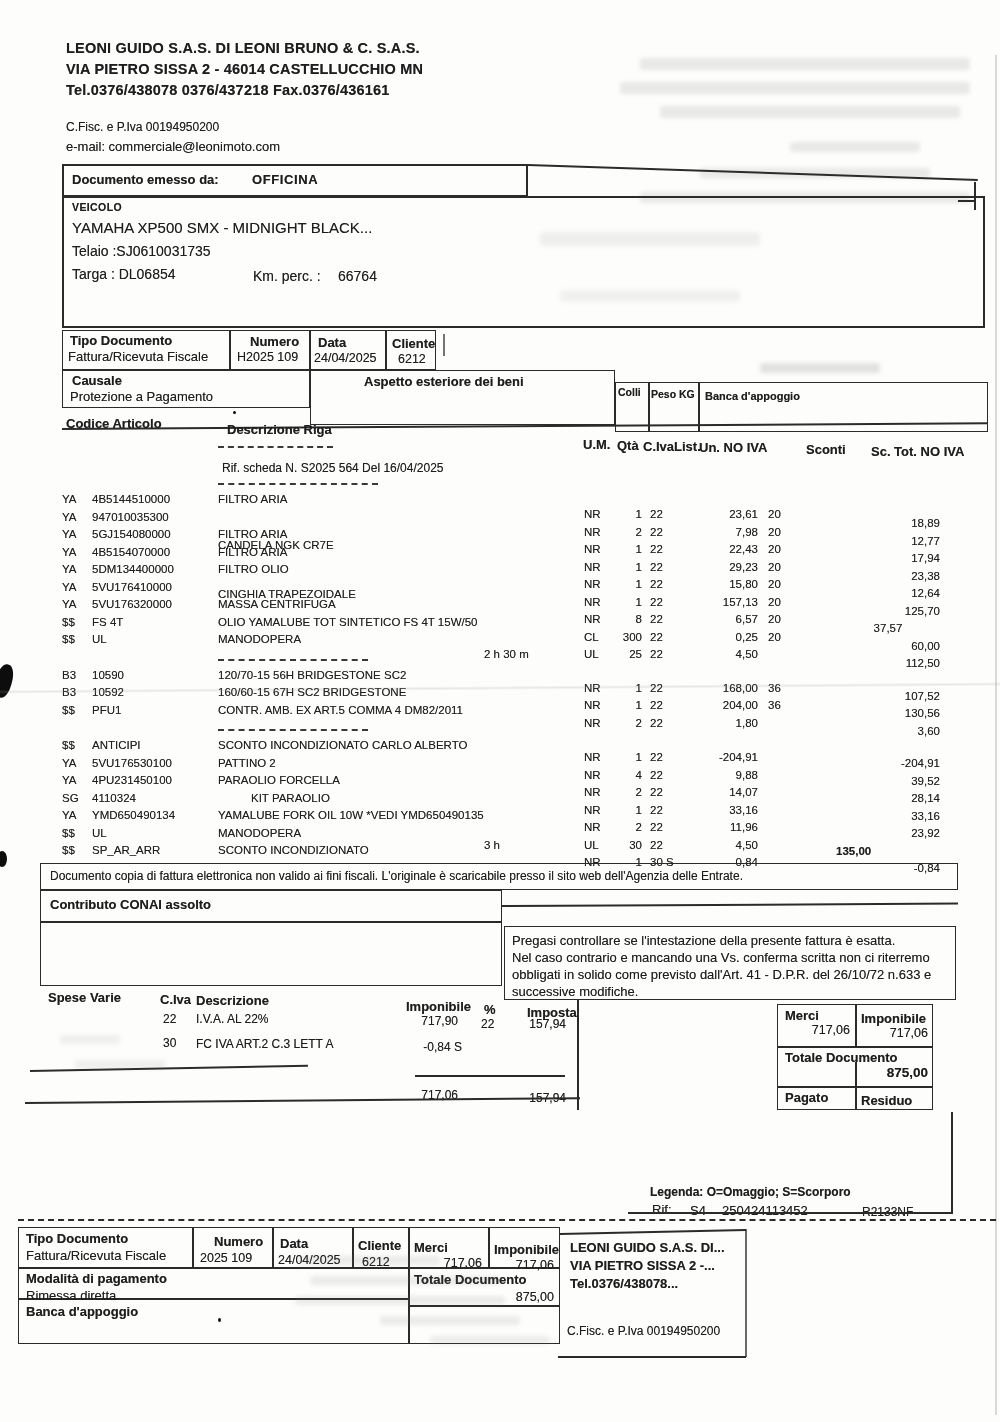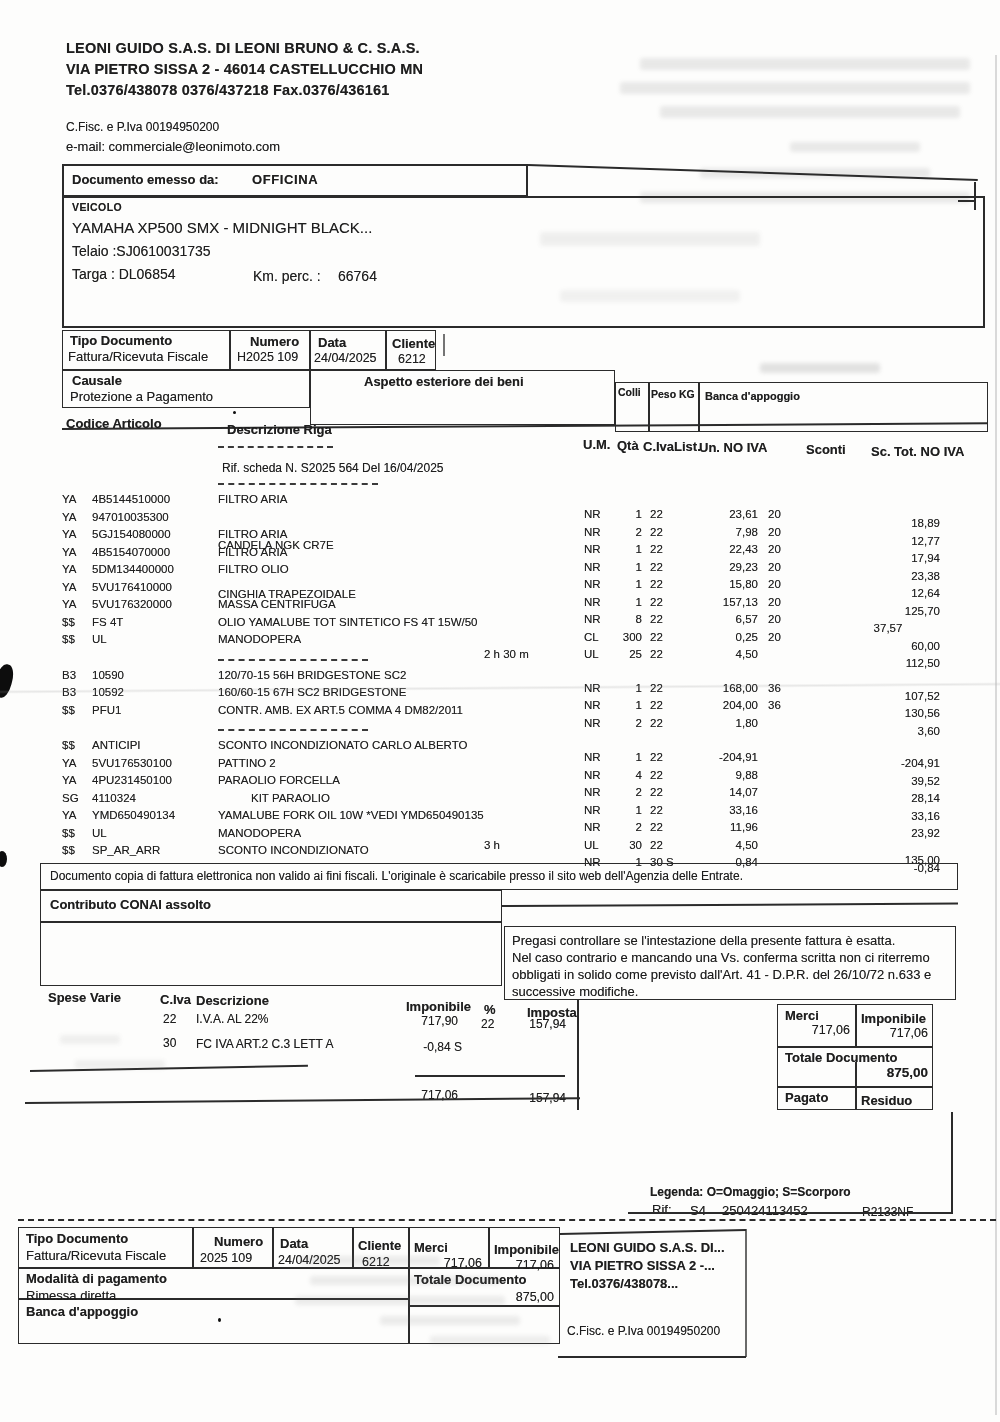--- a/index.html
+++ b/index.html
@@ -292,21 +292,21 @@
       </div>
       <div class="item-row" style="top: 826.5px;">
         <span style="left: 62px; top: 0px;">$$</span>
         <span style="left: 92px; top: 0px;">UL</span>
         <span style="left: 218px; top: 0px;">MANODOPERA</span>
         <span style="left: 484px; top: 12px;">3 h</span>
         <span style="left: 584px; top: 12px;">UL</span>
         <span style="left: 598px; top: 12px; width: 44px; text-align: right;">30</span>
         <span style="left: 650px; top: 12px;">22</span>
         <span style="left: 664px; top: 12px; width: 94px; text-align: right;">4,50</span>
-        <span style="left: 836px; top: 27px; width: 104px; text-align: right;">135,00</span>
+        <span style="left: 836px; top: 18px; width: 104px; text-align: left; font-weight: bold;">135,00</span>
       </div>
       <div class="item-row" style="top: 844px;">
         <span style="left: 62px; top: 0px;">$$</span>
         <span style="left: 92px; top: 0px;">SP_AR_ARR</span>
         <span style="left: 218px; top: 0px;">SCONTO INCONDIZIONATO</span>
         <span style="left: 584px; top: 12px;">NR</span>
         <span style="left: 598px; top: 12px; width: 44px; text-align: right;">1</span>
         <span style="left: 650px; top: 12px;">30 S</span>
         <span style="left: 664px; top: 12px; width: 94px; text-align: right;">-0,84</span>
         <span style="left: 836px; top: 18px; width: 104px; text-align: right;">-0,84</span>

